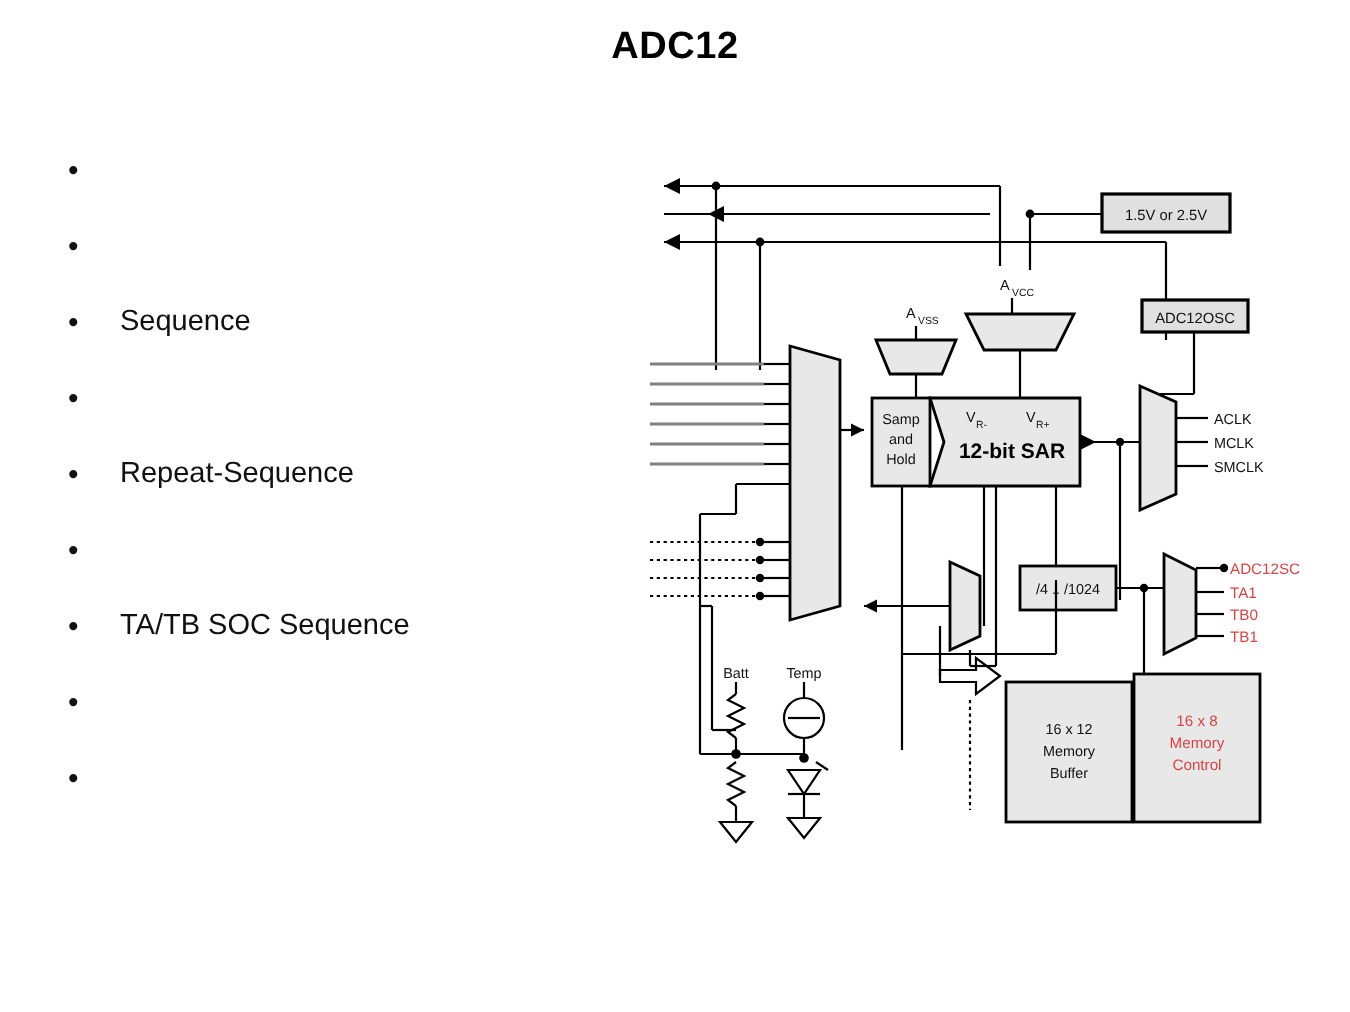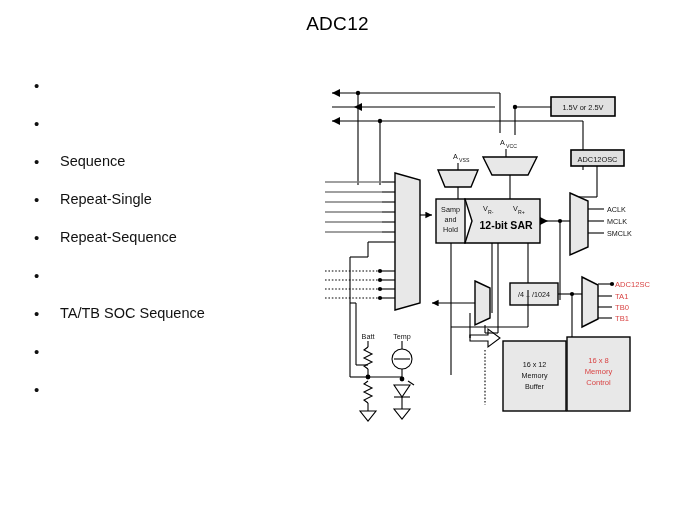--- a/index.html
+++ b/index.html
@@ -21,21 +21,21 @@
     height: 506px;
     background: #ffffff;
   }
   #slide-title {
     position: absolute;
     left: 0;
     top: 13px;
     width: 675px;
     text-align: center;
     font-size: 19px;
-    font-weight: normal;
+    font-weight: bold;
     color: #000000;
     letter-spacing: 0.3px;
   }
   #bullet-list {
     position: absolute;
     left: 34px;
     top: 78px;
     width: 310px;
   }
   .bullet-row {
@@ -92,21 +92,20 @@
     </div>
     <div class="bullet-row">
       <span class="bullet-dot">•</span>
     </div>
     <div class="bullet-row">
       <span class="bullet-dot">•</span>
       <span class="bullet-label">Sequence</span>
     </div>
     <div class="bullet-row">
       <span class="bullet-dot">•</span>
-      <span class="bullet-label">Repeat-Single</span>
     </div>
     <div class="bullet-row">
       <span class="bullet-dot">•</span>
       <span class="bullet-label">Repeat-Sequence</span>
     </div>
     <div class="bullet-row">
       <span class="bullet-dot">•</span>
     </div>
     <div class="bullet-row">
       <span class="bullet-dot">•</span>

